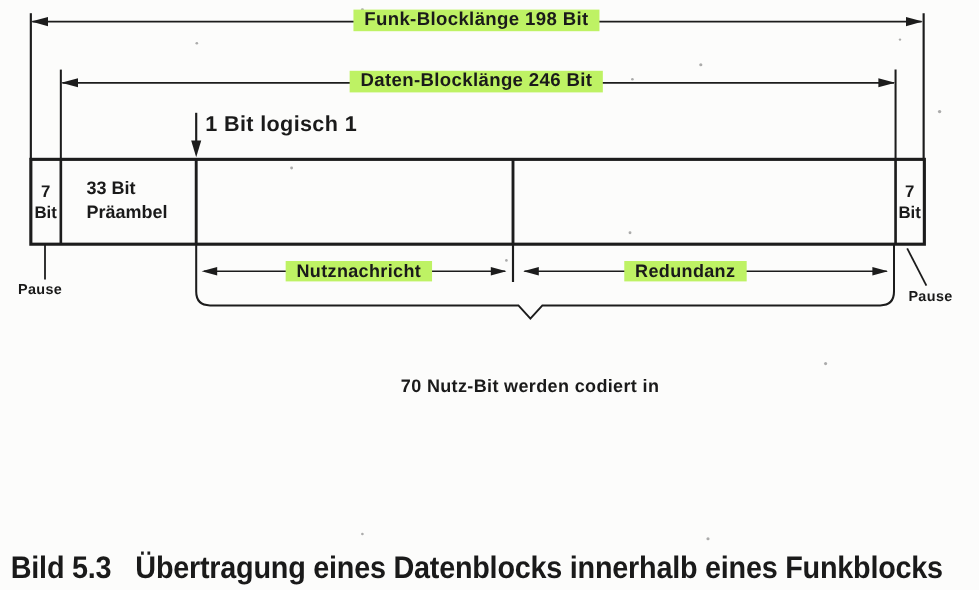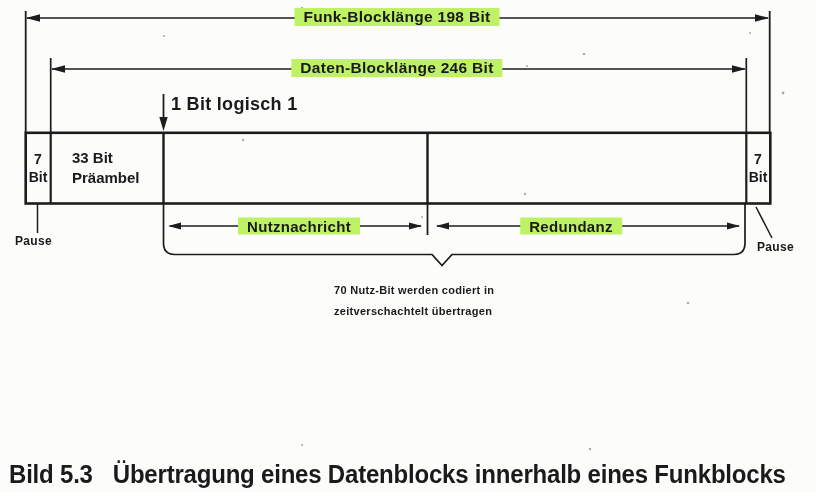--- a/index.html
+++ b/index.html
@@ -35,24 +35,25 @@
   }
   .cell.narrow {
     transform:translate(-50%,-50%);
     text-align:center;
     font-size:14px; line-height:18px;
   }
   .marker-label { font-size:18px; font-weight:bold; }
   .pause-label { font-size:12px; font-weight:bold; }
   .note {
     position:absolute;
-    font-size:11px; font-weight:bold;
+    font-size:15px; font-weight:bold;
     line-height:21px;
     letter-spacing:0.3px;
     white-space:nowrap;
+    margin-top:32px;
   }
   .caption {
     position:absolute;
     font-size:24px; font-weight:bold;
     letter-spacing:-0.2px;
     white-space:nowrap;
     transform:translate(0,-50%) scaleY(1.08);
     transform-origin:left center;
   }
   .caption .gap { display:inline-block; width:20px; }
@@ -152,20 +153,19 @@
   </div>
 
   <span class="lbl centered on-line seg-label" style="left:571px; top:226px;">Redundanz</span>
   <span class="lbl centered on-line seg-label" style="left:299px; top:226px;">Nutznachricht</span>
 
   <span class="lbl pause-label" style="left:15px; top:241px;">Pause</span>
   <span class="lbl pause-label" style="left:757px; top:247px;">Pause</span>
 
   <div class="note" style="left:334px; top:280px;">
     <div>70 Nutz-Bit werden codiert in</div>
-    <div>zeitverschachtelt übertragen</div>
   </div>
 
   <div class="caption" style="left:9px; top:474px;">
     <span>Bild 5.3</span><span class="gap"></span><span>Übertragung eines Datenblocks innerhalb eines Funkblocks</span>
   </div>
 
 </div>
 
 </body></html>

